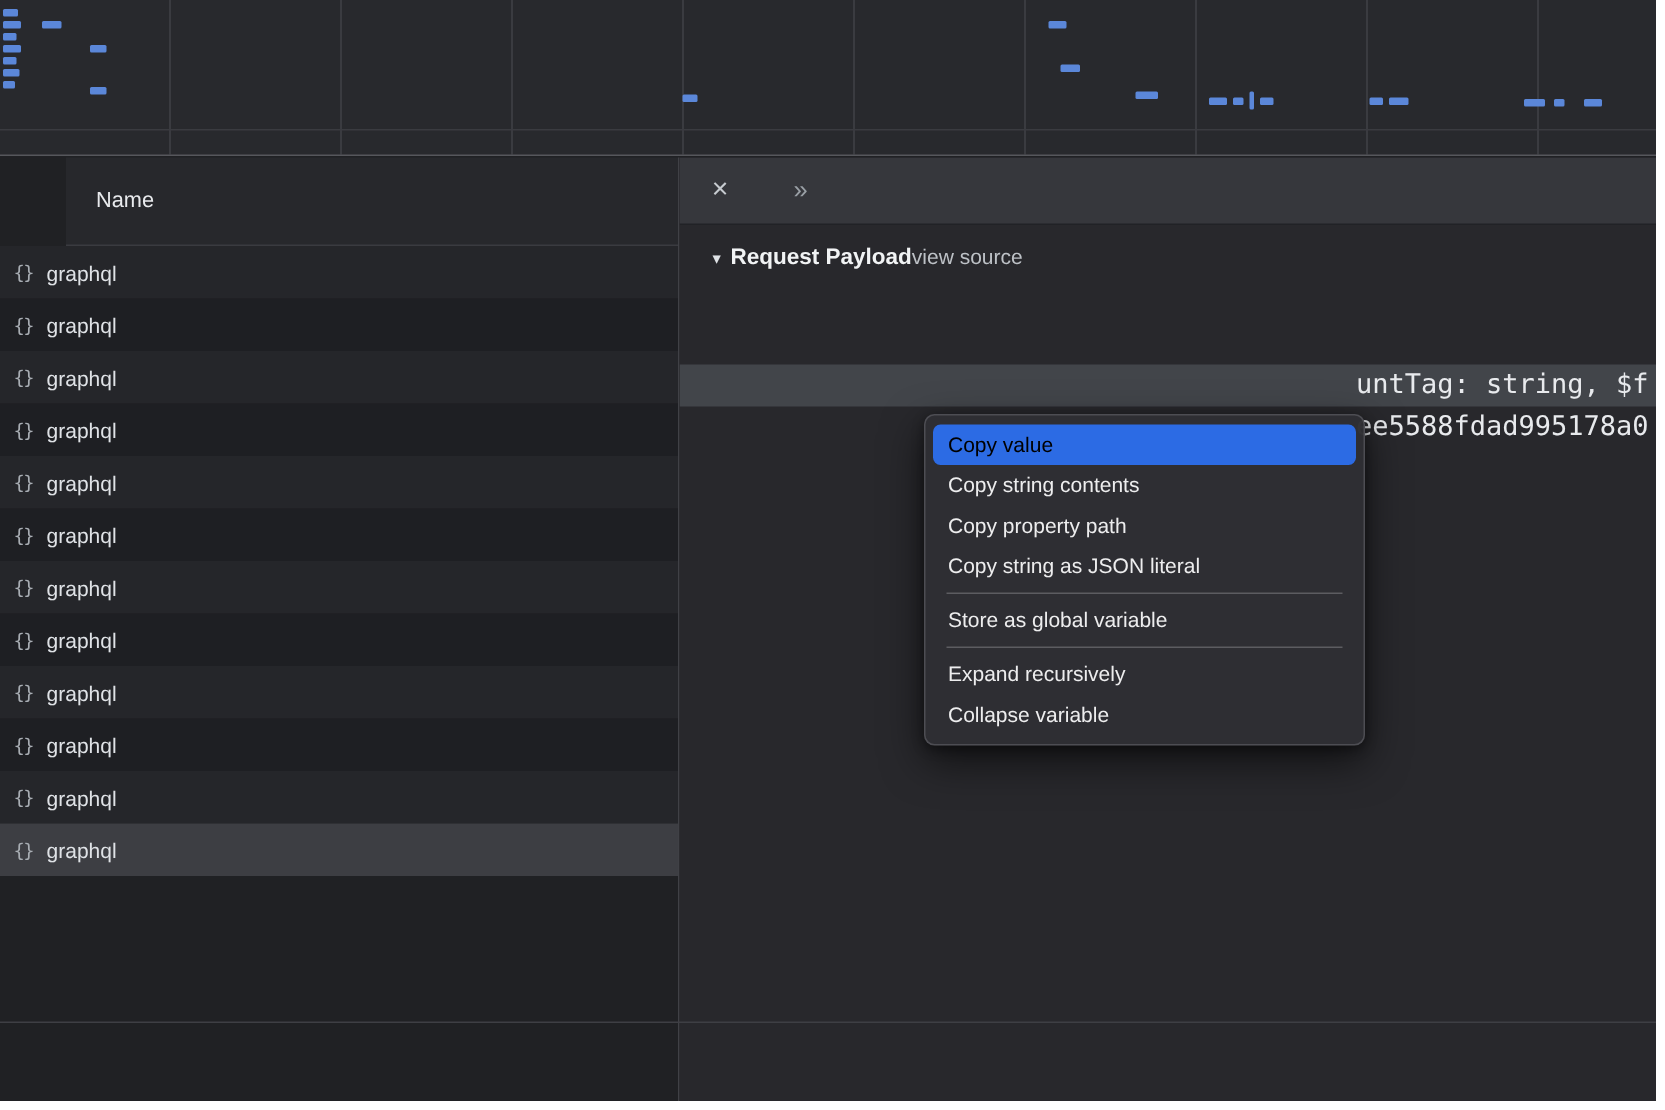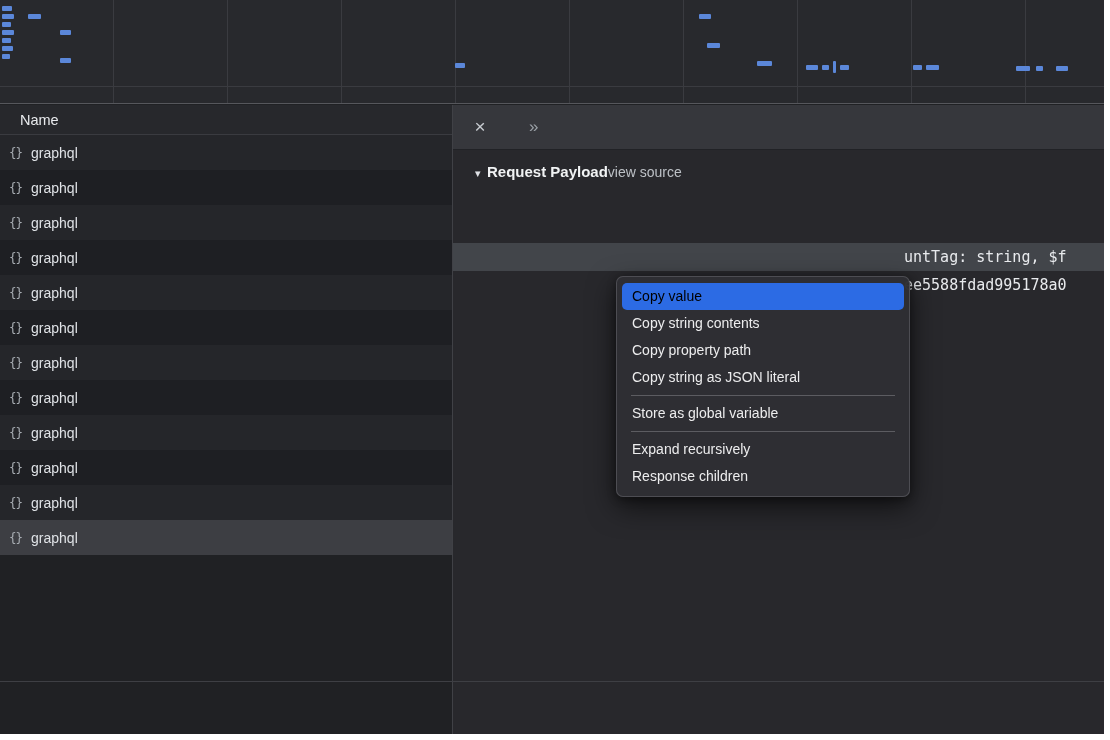--- a/index.html
+++ b/index.html
@@ -12,43 +12,43 @@
     background-image: repeating-linear-gradient(to right, transparent 0px, transparent 113px, #3a3b40 113px, #3a3b40 114px); }
   .overview::after { content:""; position:absolute; left:0; right:0; top:86px; height:1px; background:#3a3b40; }
   .ov-bar { position:absolute; border-radius:1px; }
 
   
   .main { position:absolute; top:105px; left:0; right:0; bottom:0; display:flex; }
   .main-divider { position:absolute; top:576px; left:0; right:0; height:1px; background:#3e3f44; z-index:3; }
 
   
   .left-panel { width:453px; flex:0 0 453px; border-right:1px solid #404146; position:relative; background:#202124; }
-  .list-header { height:30px; display:flex; align-items:center; padding-left:20px; color:#e8eaed; font-size:14.5px;
-    background:#27282c; border-bottom:1px solid #3a3b40; }
+  .list-header { height:59px; display:flex; align-items:center; padding-left:20px; color:#e8eaed; font-size:14.5px;
+    background:#27282c; border-bottom:1px solid #3a3b40;margin-left:44px; }
   .req-row { height:35px; display:flex; align-items:center; padding-left:9px; gap:9px; font-size:14px; color:#dfe2e6; }
   .req-row.even { background:#25262a; }
   .req-row.odd  { background:#1e1f23; }
   .req-row.selected { background:#3d3e43; }
   .req-icon { font-family:"DejaVu Sans Mono", monospace; font-size:12.5px; color:#a8adb3; letter-spacing:-1px; }
 
   
   .right-panel { flex:1; position:relative; background:#28282c; overflow:hidden; }
   .tabbar { height:45px; background:#36373c; border-bottom:1px solid #212226; display:flex; align-items:center; padding:0 14px; gap:0; }
   .close-btn { color:#c7cbd0; font-size:19px; width:26px; text-align:center; margin-right:10px; cursor:pointer; }
   .tabs { display:flex; height:100%; gap:30px; align-items:stretch; }
   .tab { display:flex; align-items:center; color:#bdc1c6; font-size:14.5px; border-bottom:3px solid transparent; padding-top:3px; cursor:pointer; }
   .tab.active { color:#c58af9; border-bottom-color:#9a56d8; }
   .overflow-btn { color:#9aa0a6; font-size:17px; margin-left:26px; cursor:pointer; }
 
   .payload-header { display:flex; align-items:baseline; margin:13px 0 4px 22px; }
   .payload-caret { color:#dfe2e6; font-size:11px; margin-right:2px; }
   .payload-title { color:#f1f3f4; font-weight:bold; font-size:15px; }
   .view-source { color:#bdc1c6; font-size:14px; cursor:pointer; }
 
-  .tree { font-family:"DejaVu Sans Mono", monospace; font-size:15px; color:#e8eaed; margin-top:6px; }
+  .tree { font-family:"DejaVu Sans Mono", monospace; font-size:18px; color:#e8eaed; margin-top:6px; }
   .t-line { height:28px; line-height:28px; white-space:pre; overflow:hidden; position:relative; }
   .t-line.root { padding-left:44px; }
   .t-line.kv { padding-left:66px; }
   .t-line.selected-row { background:#42454a; }
   .plain { color:#e8eaed; }
   .tail { position:absolute; left:451px; top:0; }
 
   
   .context-menu { position:absolute; left:616px; top:276px; width:294px; background:rgba(47,47,51,0.98);
     border:1px solid rgba(130,130,136,0.38); border-radius:7px; padding:6px 0;
@@ -188,15 +188,15 @@
 
   <div class="context-menu" id="menu-items">
       <div class="menu-item highlighted" style="background: rgb(44, 107, 228);">Copy value</div>
       <div class="menu-item">Copy string contents</div>
       <div class="menu-item">Copy property path</div>
       <div class="menu-item">Copy string as JSON literal</div>
       <div class="menu-sep"></div>
       <div class="menu-item">Store as global variable</div>
       <div class="menu-sep"></div>
       <div class="menu-item">Expand recursively</div>
-      <div class="menu-item">Response children</div>
+      <div class="menu-item">Collapse variable</div>
     </div>
 </div>
 
 </body></html>

